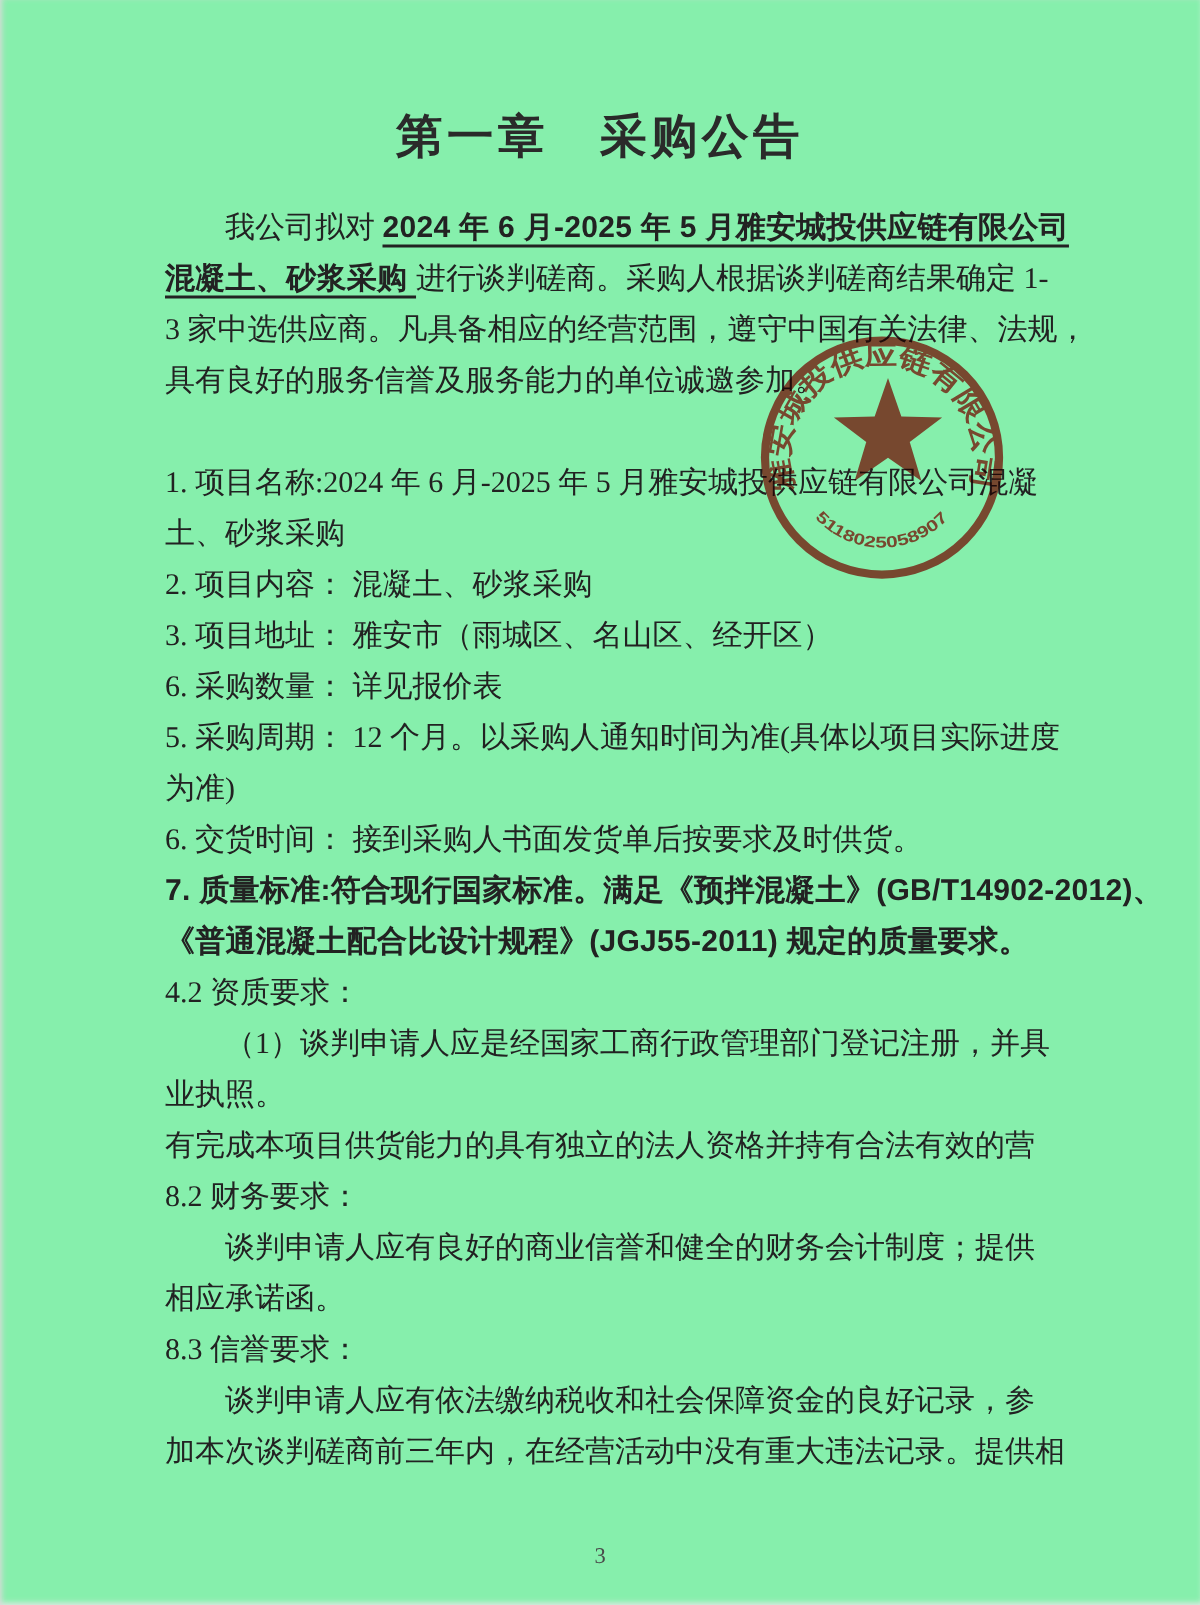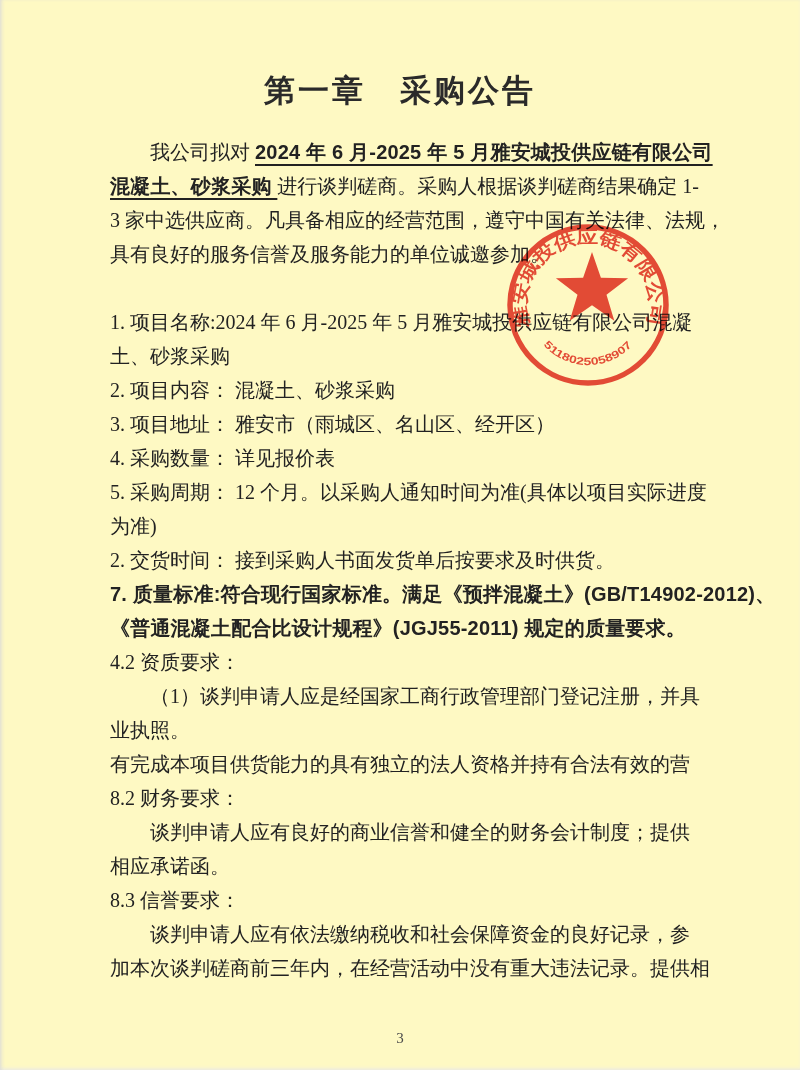--- a/index.html
+++ b/index.html
@@ -1,19 +1,19 @@
 <!DOCTYPE html>
 <html lang="zh"><head>
 <meta charset="utf-8">
 <style>
   html,body{margin:0;padding:0;background:#ffffff;}
   .page{
     position:relative;
     width:800px;height:1070px;
-    background:#fef9c3;
+    background:#86efac;
     overflow:hidden;
     font-family:"Liberation Serif",serif;
     color:#222222;
     box-shadow:inset 3px 0 4px -2px #d9d9d9, inset 0 -3px 4px -2px #ececec;
   }
   .doc-title{
     position:absolute;
     top:70px;left:0;right:0;
     text-align:center;
     font-size:31px;
@@ -79,24 +79,24 @@
   <div class="doc-body">
       <div class="line" style="padding-left: 40px;"><span>我公司拟对 </span><span class="seg-bold seg-underline">2024 年 6 月-2025 年 5 月雅安城投供应链有限公司</span></div>
       <div class="line"><span class="seg-bold seg-underline">混凝土、砂浆采购 </span><span>进行谈判磋商。采购人根据谈判磋商结果确定 1-</span></div>
       <div class="line"><span>3 家中选供应商。凡具备相应的经营范围，遵守中国有关法律、法规，</span></div>
       <div class="line"><span>具有良好的服务信誉及服务能力的单位诚邀参加。</span></div>
       <div class="line"></div>
       <div class="line"><span>1. 项目名称:2024 年 6 月-2025 年 5 月雅安城投供应链有限公司混凝</span></div>
       <div class="line"><span>土、砂浆采购</span></div>
       <div class="line"><span>2. 项目内容： 混凝土、砂浆采购</span></div>
       <div class="line"><span>3. 项目地址： 雅安市（雨城区、名山区、经开区）</span></div>
-      <div class="line"><span>4. 采购数量： 详见报价表</span></div>
+      <div class="line"><span>6. 采购数量： 详见报价表</span></div>
       <div class="line"><span>5. 采购周期： 12 个月。以采购人通知时间为准(具体以项目实际进度</span></div>
       <div class="line"><span>为准)</span></div>
-      <div class="line"><span>2. 交货时间： 接到采购人书面发货单后按要求及时供货。</span></div>
+      <div class="line"><span>6. 交货时间： 接到采购人书面发货单后按要求及时供货。</span></div>
       <div class="line"><span class="seg-bold">7. 质量标准:符合现行国家标准。满足《预拌混凝土》(GB/T14902-2012)、</span></div>
       <div class="line"><span class="seg-bold">《普通混凝土配合比设计规程》(JGJ55-2011) 规定的质量要求。</span></div>
       <div class="line"><span>4.2 资质要求：</span></div>
       <div class="line" style="padding-left: 40px;"><span>（1）谈判申请人应是经国家工商行政管理部门登记注册，并具</span></div>
       <div class="line"><span>业执照。</span></div>
       <div class="line"><span>有完成本项目供货能力的具有独立的法人资格并持有合法有效的营</span></div>
       <div class="line"><span>8.2 财务要求：</span></div>
       <div class="line" style="padding-left: 40px;"><span>谈判申请人应有良好的商业信誉和健全的财务会计制度；提供</span></div>
       <div class="line"><span>相应承诺函。</span></div>
       <div class="line"><span>8.3 信誉要求：</span></div>

